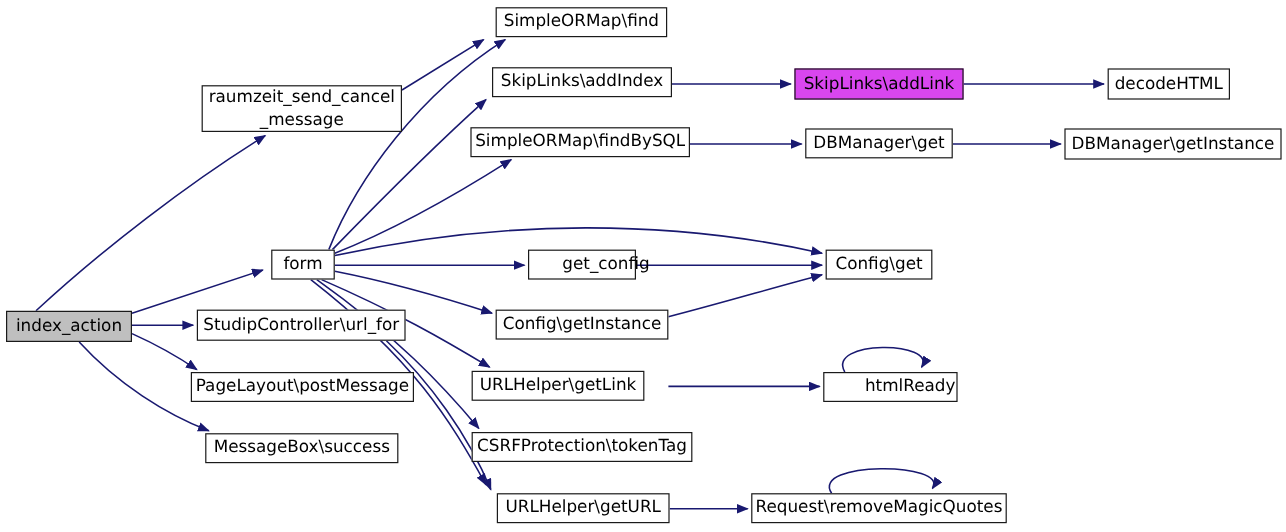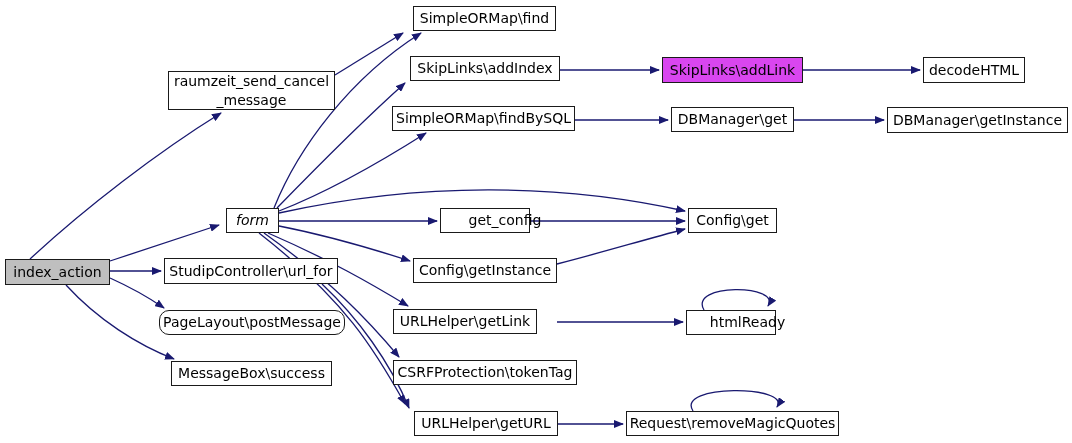--- a/index.html
+++ b/index.html
@@ -82,33 +82,33 @@
         <path d="M 557 322 L 683 322" class="edge" marker-end="url(#arrow)"></path>
         <path d="M 704 310 C 688 283 782 284 768 306" class="edge" marker-end="url(#arrow)"></path>
         <path d="M 558 424 L 623 424" class="edge" marker-end="url(#arrow)"></path>
         <path d="M 693 411 C 675 384 792 385 777 407" class="edge" marker-end="url(#arrow)"></path>
       </g>
   </svg>
   <div>
       <div class="node root" style="left: 5px; top: 259px; width: 105px; height: 26px; background: rgb(191, 191, 191);">index_action</div>
       <div class="node" style="left: 168px; top: 71px; width: 167px; height: 39px; background: rgb(255, 255, 255);">raumzeit_send_cancel
 _message</div>
-      <div class="node" style="left: 226px; top: 208px; width: 53px; height: 25px; background: rgb(255, 255, 255); font-style: italic;">form</div>
+      <div class="node" style="left: 226px; top: 208px; width: 53px; height: 25px; background: rgb(255, 255, 255);">form</div>
       <div class="node" style="left: 164px; top: 258px; width: 174px; height: 26px; background: rgb(255, 255, 255);">StudipController\url_for</div>
-      <div class="node" style="left: 159px; top: 310px; width: 186px; height: 25px; background: rgb(255, 255, 255); border-radius: 10px;">PageLayout\postMessage</div>
+      <div class="node" style="left: 159px; top: 310px; width: 186px; height: 25px; background: rgb(255, 255, 255);">PageLayout\postMessage</div>
       <div class="node" style="left: 171px; top: 361px; width: 161px; height: 25px; background: rgb(255, 255, 255);">MessageBox\success</div>
       <div class="node" style="left: 413px; top: 6px; width: 143px; height: 25px; background: rgb(255, 255, 255);">SimpleORMap\find</div>
       <div class="node" style="left: 410px; top: 56px; width: 150px; height: 25px; background: rgb(255, 255, 255);">SkipLinks\addIndex</div>
       <div class="node" style="left: 392px; top: 106px; width: 183px; height: 25px; background: rgb(255, 255, 255);">SimpleORMap\findBySQL</div>
       <div class="node" style="left: 440px; top: 208px; width: 90px; height: 25px; background: rgb(255, 255, 255); padding-left: 40px;">get_config</div>
       <div class="node" style="left: 413px; top: 258px; width: 144px; height: 25px; background: rgb(255, 255, 255);">Config\getInstance</div>
       <div class="node" style="left: 393px; top: 309px; width: 144px; height: 25px; background: rgb(255, 255, 255); text-align: center;">URLHelper\getLink</div>
       <div class="node" style="left: 393px; top: 360px; width: 184px; height: 25px; background: rgb(255, 255, 255);">CSRFProtection\tokenTag</div>
       <div class="node" style="left: 414px; top: 411px; width: 144px; height: 25px; background: rgb(255, 255, 255);">URLHelper\getURL</div>
       <div class="node" style="left: 662px; top: 57px; width: 141px; height: 26px; background: #d946ef;">SkipLinks\addLink</div>
       <div class="node" style="left: 671px; top: 107px; width: 123px; height: 25px; background: rgb(255, 255, 255);">DBManager\get</div>
       <div class="node" style="left: 688px; top: 208px; width: 89px; height: 25px; background: rgb(255, 255, 255);">Config\get</div>
-      <div class="node" style="left: 686px; top: 310px; width: 90px; height: 25px; background: rgb(255, 255, 255); padding-left: 33px;">htmlReady</div>
+      <div class="node" style="left: 686px; top: 310px; width: 112px; height: 25px; background: rgb(255, 255, 255); padding-left: 33px;">htmlReady</div>
       <div class="node" style="left: 626px; top: 411px; width: 213px; height: 25px; background: rgb(255, 255, 255);">Request\removeMagicQuotes</div>
       <div class="node" style="left: 923px; top: 57px; width: 102px; height: 26px; background: rgb(255, 255, 255);">decodeHTML</div>
       <div class="node" style="left: 887px; top: 107px; width: 181px; height: 26px; background: rgb(255, 255, 255);">DBManager\getInstance</div>
     </div>
 </div>
 
 </body></html>

